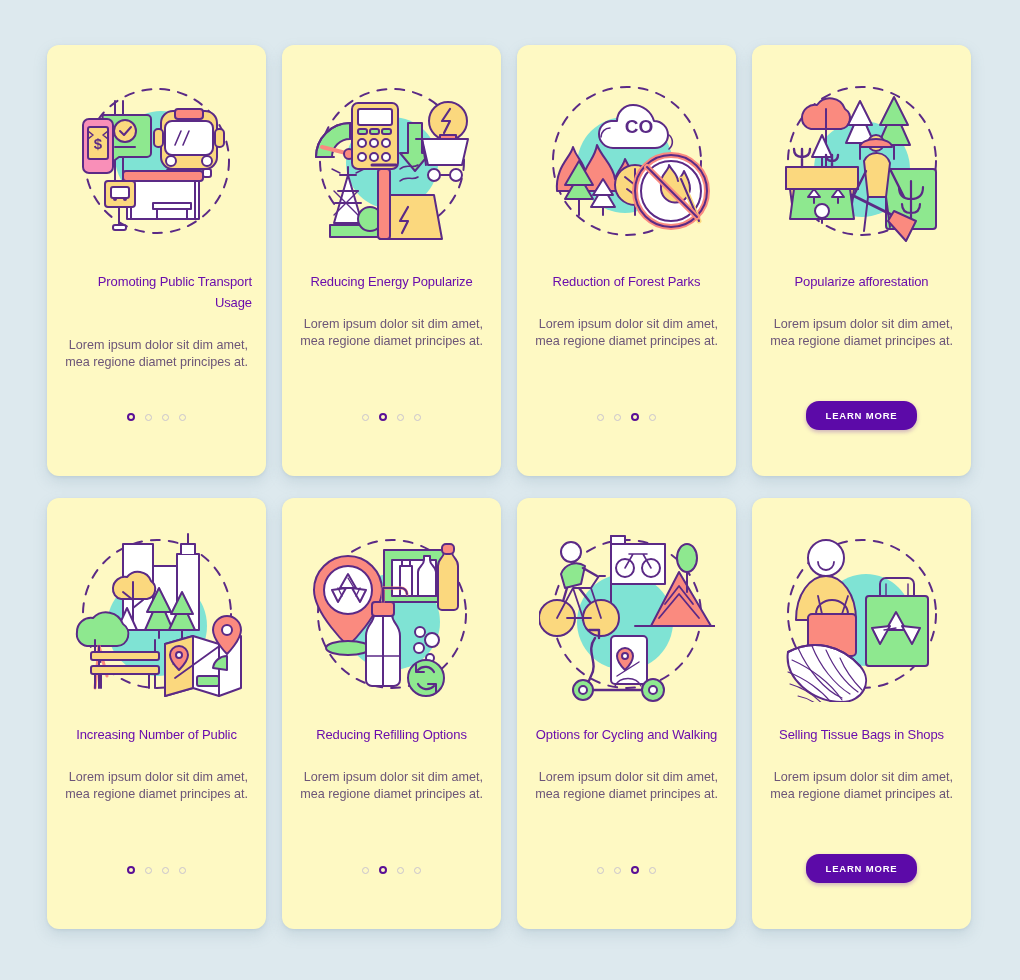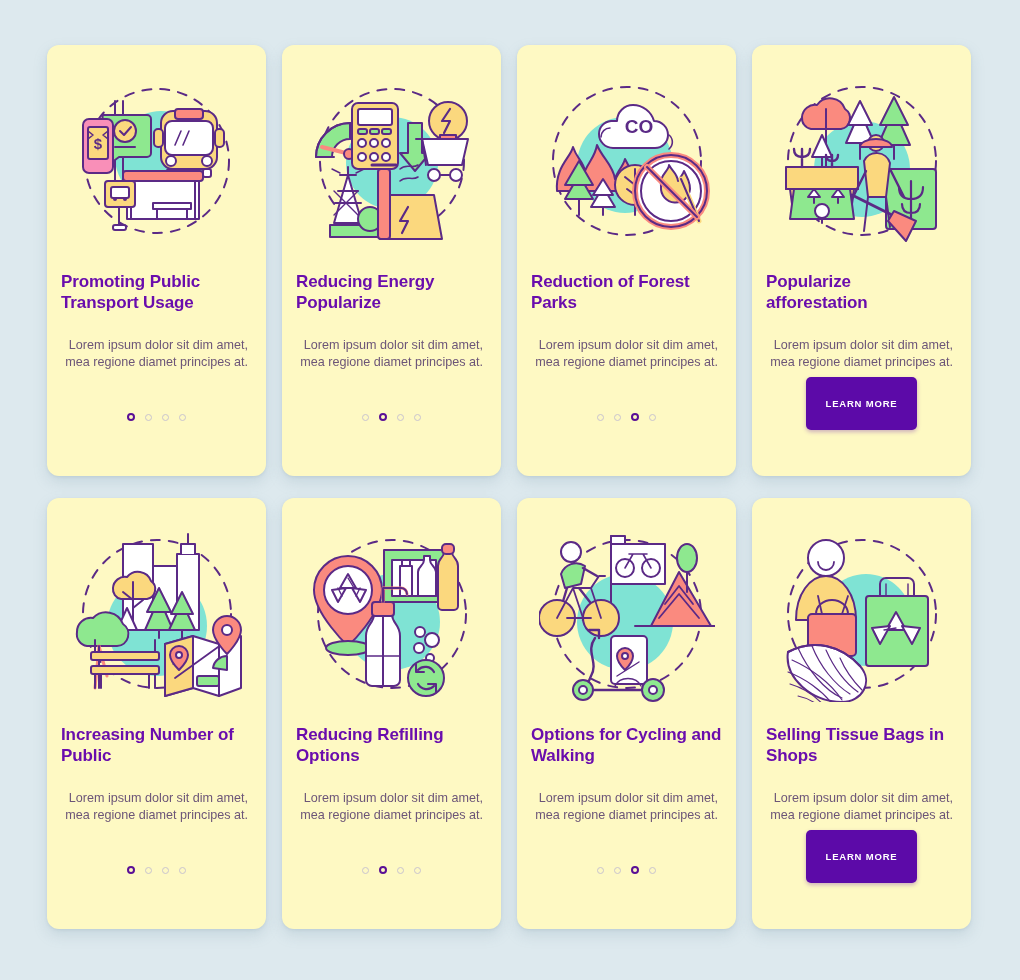--- a/index.html
+++ b/index.html
@@ -49,24 +49,24 @@
     justify-content: center;
     margin-top: 16px;
   }
   .illus {
     width: 176px;
     height: 176px;
     display: block;
   }
   .card-title {
     color: #6a0dad;
-    font-weight: bold;
-    font-size: 17px;
+    font-weight: normal;
+    font-size: 13px;
     line-height: 21px;
-    text-align: left;
+    text-align: right;
     margin: 10px 14px 0 14px;
     letter-spacing: -0.1px;
   }
   .card-body {
     color: #6c5578;
     font-size: 12.6px;
     line-height: 16.8px;
     text-align: right;
     margin: 24px 18px 0 18px;
   }
@@ -95,26 +95,26 @@
   .dot.active {
     border-color: #5a0f96;
     border-width: 2px;
     width: 8px;
     height: 8px;
   }
   .learn-btn {
     background: #5c0aa8;
     color: #ffffff;
     border: none;
-    border-radius: 5px;
+    border-radius: 13px;
     font-family: "Liberation Sans", sans-serif;
     font-size: 9.5px;
     font-weight: bold;
     letter-spacing: 0.8px;
-    padding: 21px 20px;
+    padding: 9px 20px;
     cursor: pointer;
     box-shadow: 0 2px 4px rgba(92, 10, 168, 0.3);
   }
 </style>
 </head>
 <body>
 
 <div class="board">
   <div class="grid">
 

